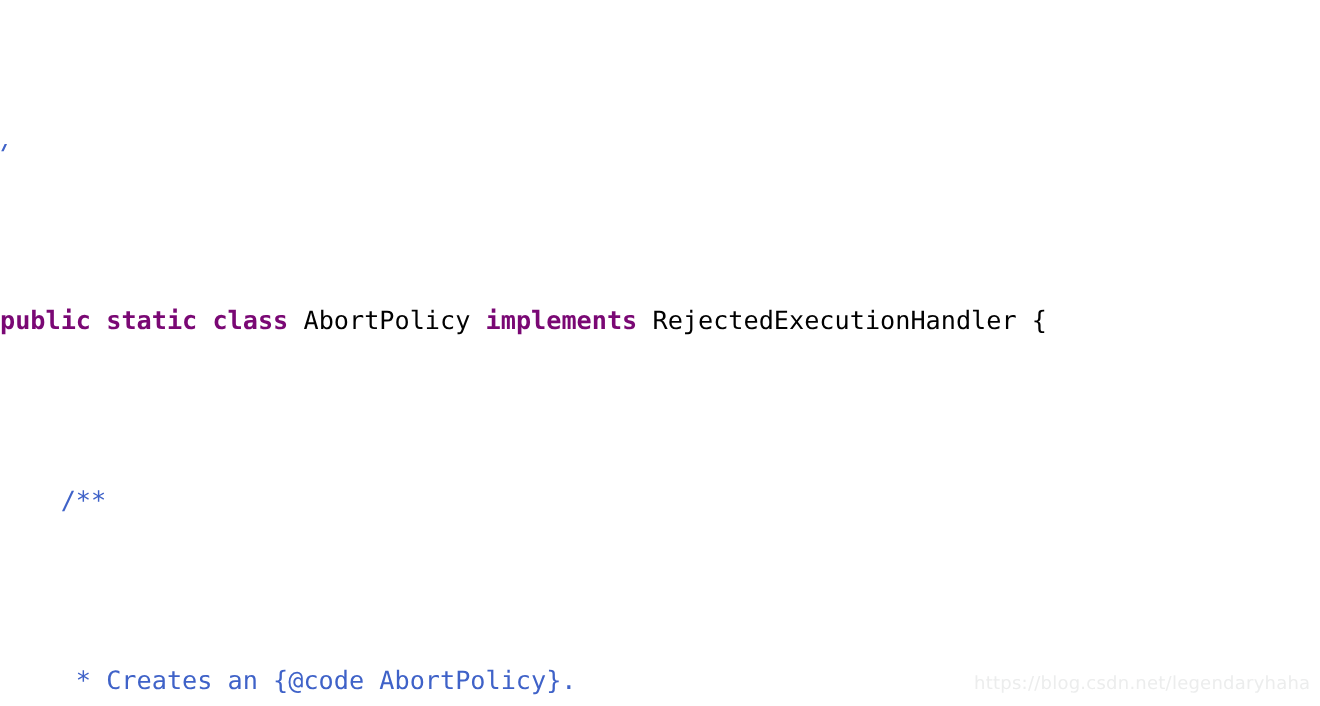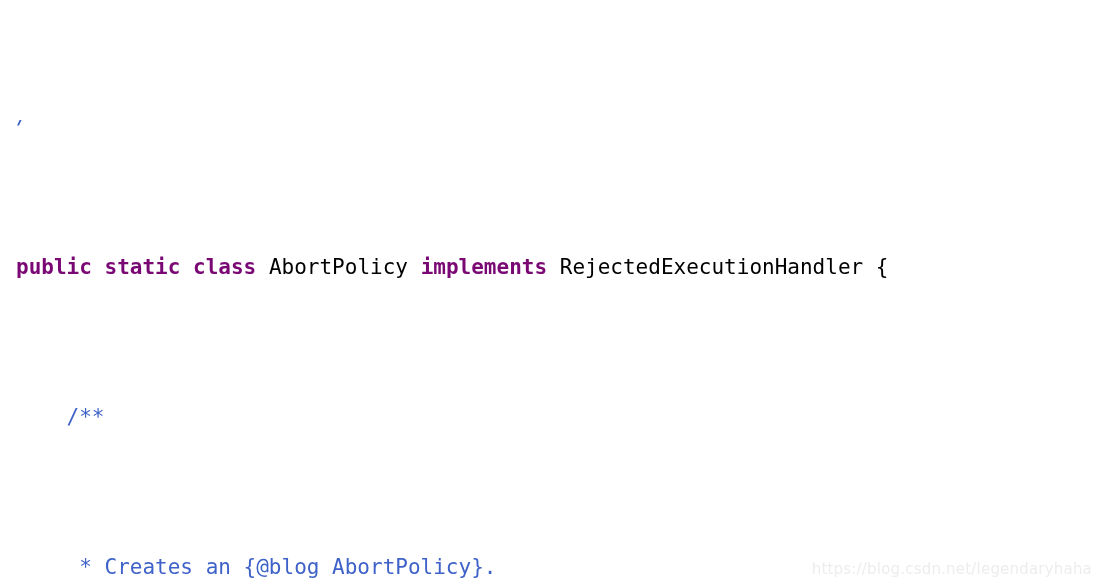--- a/index.html
+++ b/index.html
@@ -20,21 +20,21 @@
   }
   .code-area {
     position: absolute;
     left: 0;
     top: 0;
     width: 1100px;
   }
   .line {
     position: relative;
     height: 30px;
-    padding-left: 16px;
+    padding-left: 0;
     box-sizing: border-box;
     white-space: pre;
   }
   
   .kw       { color: #7a0874; font-weight: bold; }
   .type     { color: #000000; }
   .punct    { color: #000000; }
   .cmt      { color: #3f62c8; }
   
   .line.clipped {
@@ -66,21 +66,21 @@
     
     <div class="line clipped"><span class="cmt">/</span></div>
 
     
     <div class="line"><span class="kw">public</span><span class="punct"> </span><span class="kw">static</span><span class="punct"> </span><span class="kw">class</span><span class="punct"> </span><span class="type">AbortPolicy</span><span class="punct"> </span><span class="kw">implements</span><span class="punct"> </span><span class="type">RejectedExecutionHandler</span><span class="punct"> </span><span class="punct">{</span></div>
 
     
     <div class="line"><span class="cmt">    /**</span></div>
 
     
-    <div class="line"><span class="cmt">     * Creates an {@blog AbortPolicy}.</span></div>
+    <div class="line"><span class="cmt">     * Creates an {@code AbortPolicy}.</span></div>
 
     
     
 
     
     
 
     
     
 

